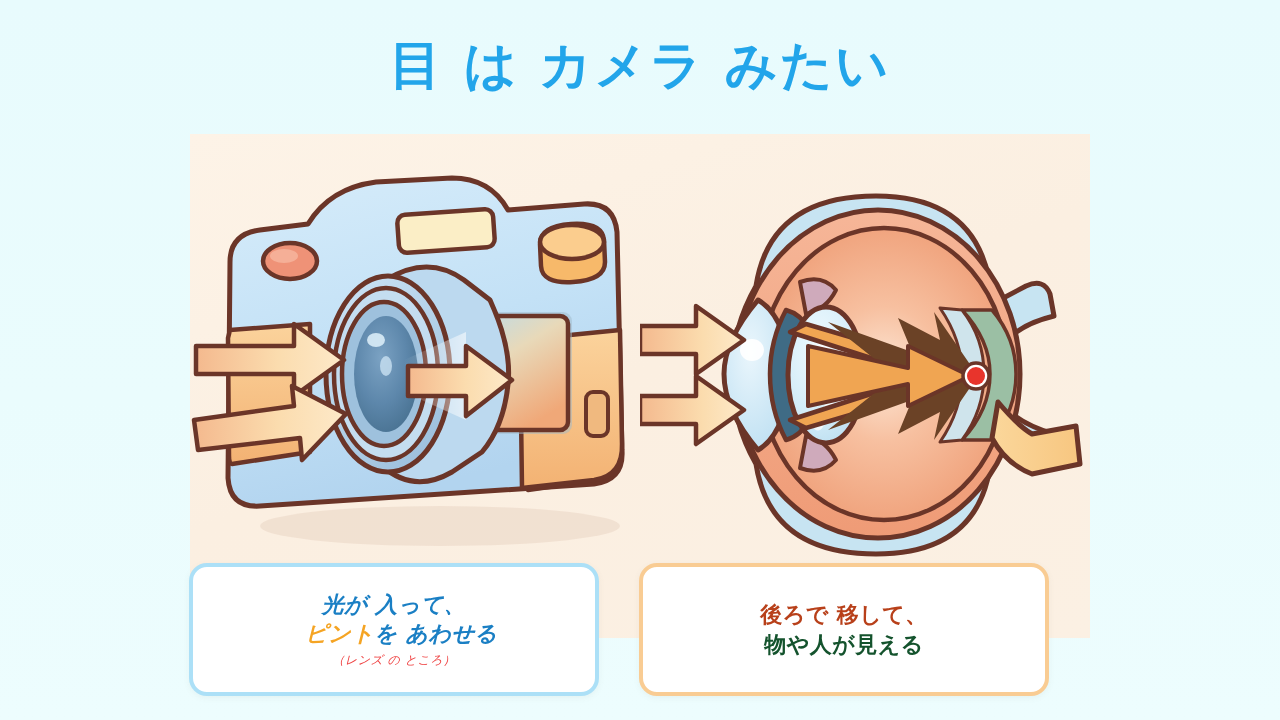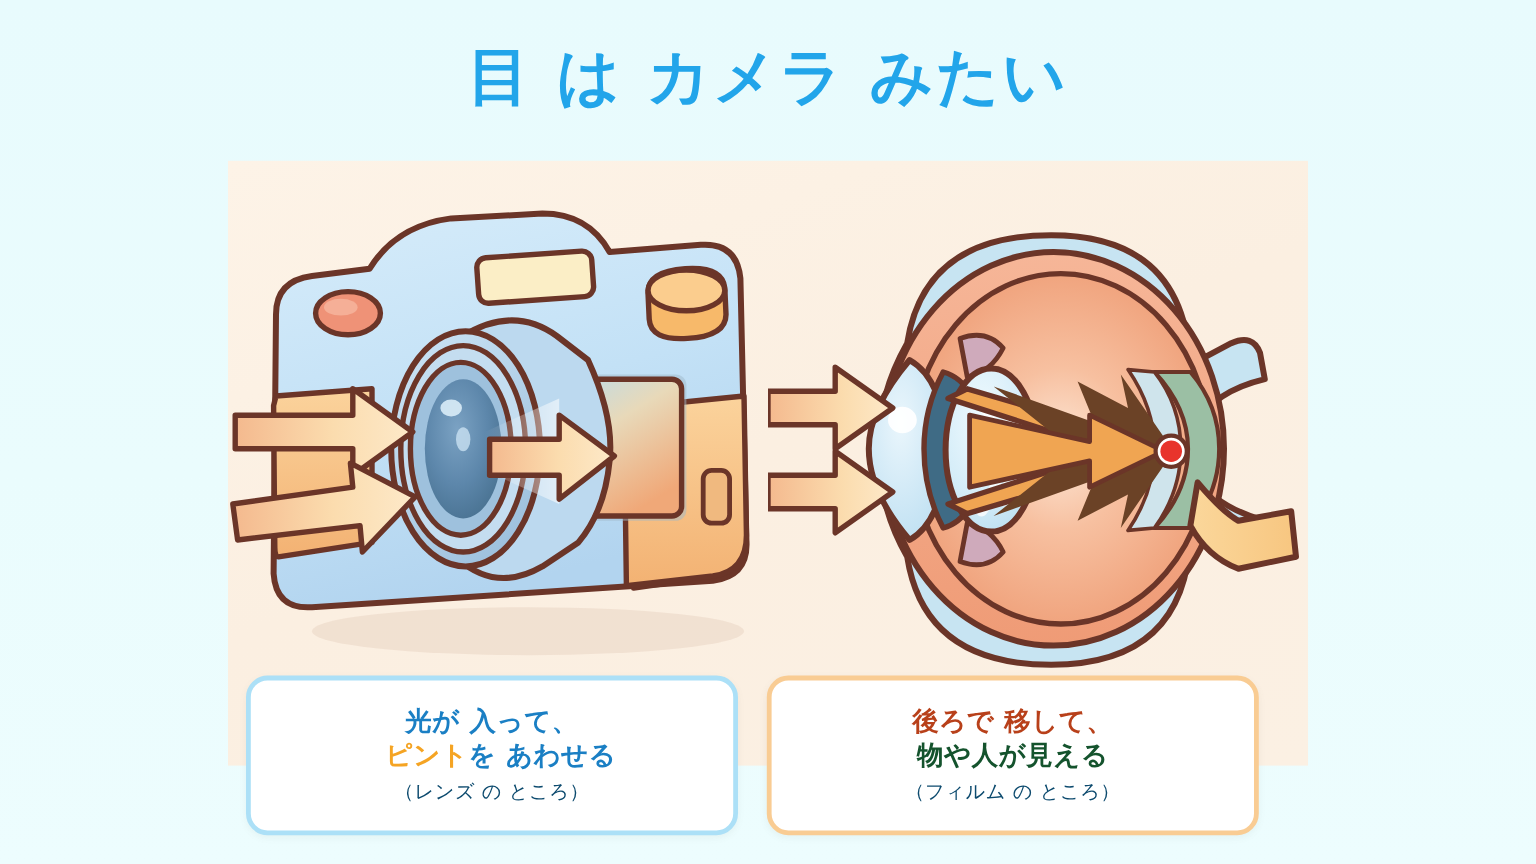--- a/index.html
+++ b/index.html
@@ -65,38 +65,39 @@
     background: #ffffff;
     border-radius: 18px;
     box-sizing: border-box;
     box-shadow: 0 2px 6px rgba(120,110,100,0.07);
     display: flex;
     flex-direction: column;
     align-items: center;
     justify-content: center;
   }
   #card-left {
-    left: 205px;
+    left: 189px;
     border: 4px solid #ace0f7;
+    font-style: italic;
   }
   #card-right {
     left: 639px;
     border: 4px solid #f9cc93;
   }
   .card-line1, .card-line2 {
     font-size: 22px;
     font-weight: bold;
     line-height: 1.32;
     white-space: nowrap;
     letter-spacing: 0.5px;
   }
   .card-sub {
-    font-size: 16px;
+    font-size: 12px;
     line-height: 1.5;
-    color: #0c4a6e;
+    color: #ef4444;
     white-space: nowrap;
     letter-spacing: 0.5px;
     margin-top: 3px;
   }
   #card-left .card-line1 { color: #1a7fc4; }
   #card-left .card-line2 { color: #1a7fc4; margin-left: 15px; }
   #card-left .hl        { color: #f5a423; }
   #card-right .card-line1 { color: #b8401a; }
   #card-right .card-line2 { color: #14532d; }
 </style>
@@ -291,16 +292,15 @@
 
   <div class="card" id="card-left">
     <div class="card-line1">光が 入って、</div>
     <div class="card-line2"><span class="hl">ピント</span><span>を あわせる</span></div>
     <div class="card-sub">（レンズ の ところ）</div>
   </div>
 
   <div class="card" id="card-right">
     <div class="card-line1">後ろで 移して、</div>
     <div class="card-line2">物や人が見える</div>
-    <div class="card-sub">（フィルム の ところ）</div>
   </div>
 
 </div>
 
 </body></html>

